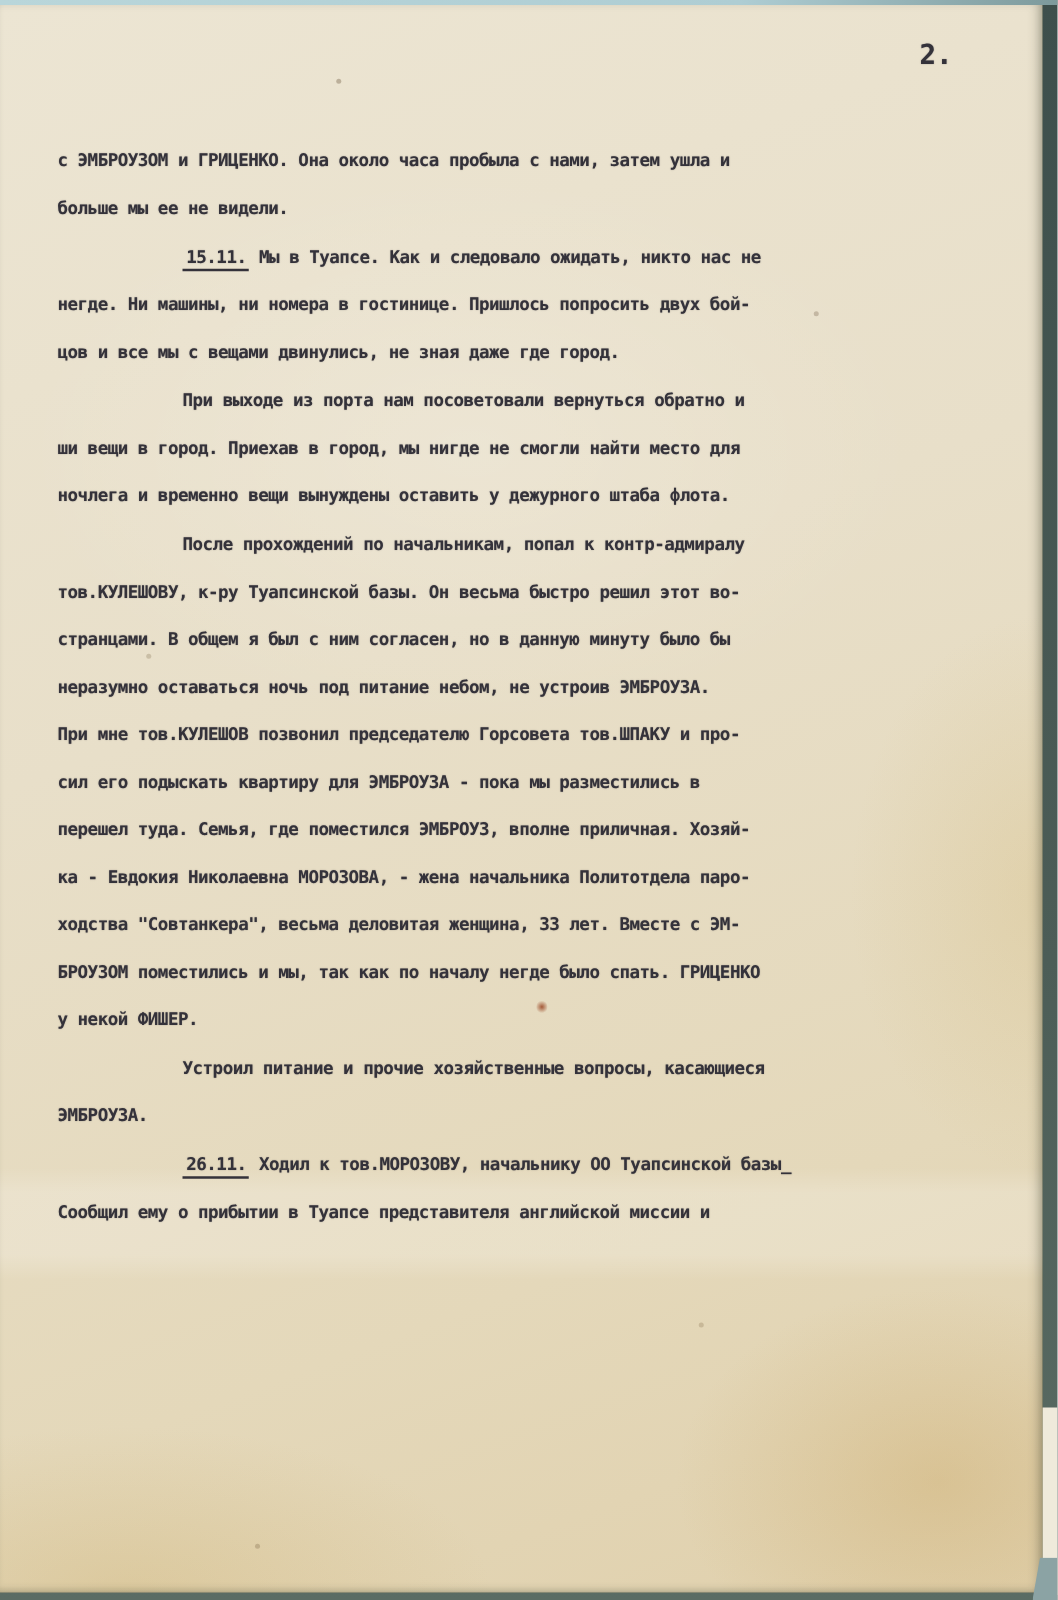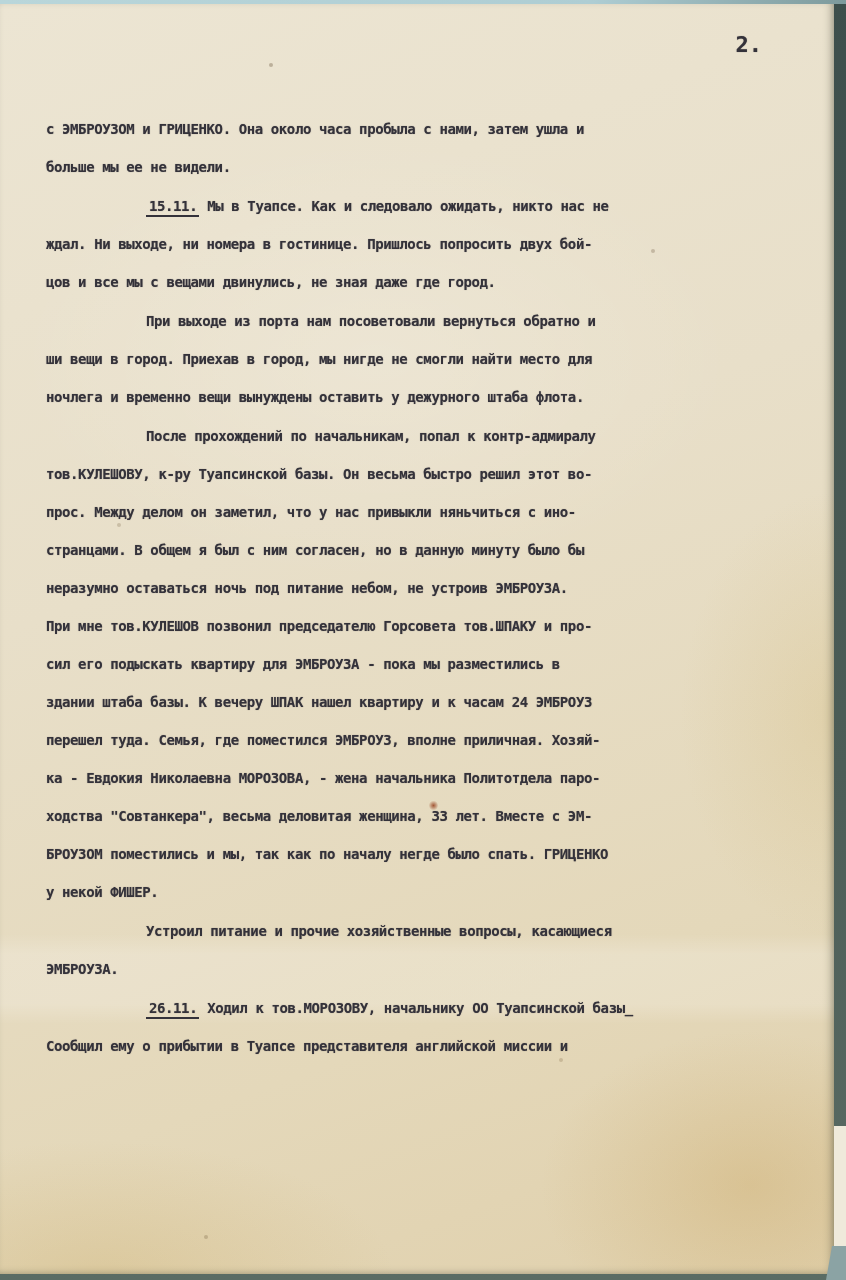--- a/index.html
+++ b/index.html
@@ -77,37 +77,35 @@
 
 <div class="paper">
   <div class="page-number">2.</div>
   <div class="text-body">
       <div class="para">
         <div class="line">с ЭМБРОУЗОМ и ГРИЦЕНКО. Она около часа пробыла с нами, затем ушла и</div>
         <div class="line">больше мы ее не видели.</div>
       </div>
       <div class="para">
         <div class="line indent"><span class="date-underline">15.11.</span> Мы в Туапсе. Как и следовало ожидать, никто нас не</div>
-        <div class="line">ждал. Ни выходе, ни номера в гостинице. Пришлось попросить двух бой-</div>
+        <div class="line">негде. Ни машины, ни номера в гостинице. Пришлось попросить двух бой-</div>
         <div class="line">цов и все мы с вещами двинулись, не зная даже где город.</div>
       </div>
       <div class="para">
         <div class="line indent">При выходе из порта нам посоветовали вернуться обратно и</div>
         <div class="line">ши вещи в город. Приехав в город, мы нигде не смогли найти место для</div>
         <div class="line">ночлега и временно вещи вынуждены оставить у дежурного штаба флота.</div>
       </div>
       <div class="para">
         <div class="line indent">После прохождений по начальникам, попал к контр-адмиралу</div>
         <div class="line">тов.КУЛЕШОВУ, к-ру Туапсинской базы. Он весьма быстро решил этот во-</div>
-        <div class="line">прос. Между делом он заметил, что у нас привыкли няньчиться с ино-</div>
         <div class="line">странцами. В общем я был с ним согласен, но в данную минуту было бы</div>
         <div class="line">неразумно оставаться ночь под питание небом, не устроив ЭМБРОУЗА.</div>
         <div class="line">При мне тов.КУЛЕШОВ позвонил председателю Горсовета тов.ШПАКУ и про-</div>
         <div class="line">сил его подыскать квартиру для ЭМБРОУЗА - пока мы разместились в</div>
-        <div class="line">здании штаба базы. К вечеру ШПАК нашел квартиру и к часам 24 ЭМБРОУЗ</div>
         <div class="line">перешел туда. Семья, где поместился ЭМБРОУЗ, вполне приличная. Хозяй-</div>
         <div class="line">ка - Евдокия Николаевна МОРОЗОВА, - жена начальника Политотдела паро-</div>
         <div class="line">ходства "Совтанкера", весьма деловитая женщина, 33 лет. Вместе с ЭМ-</div>
         <div class="line">БРОУЗОМ поместились и мы, так как по началу негде было спать. ГРИЦЕНКО</div>
         <div class="line">у некой ФИШЕР.</div>
       </div>
       <div class="para">
         <div class="line indent">Устроил питание и прочие хозяйственные вопросы, касающиеся</div>
         <div class="line">ЭМБРОУЗА.</div>
       </div>

